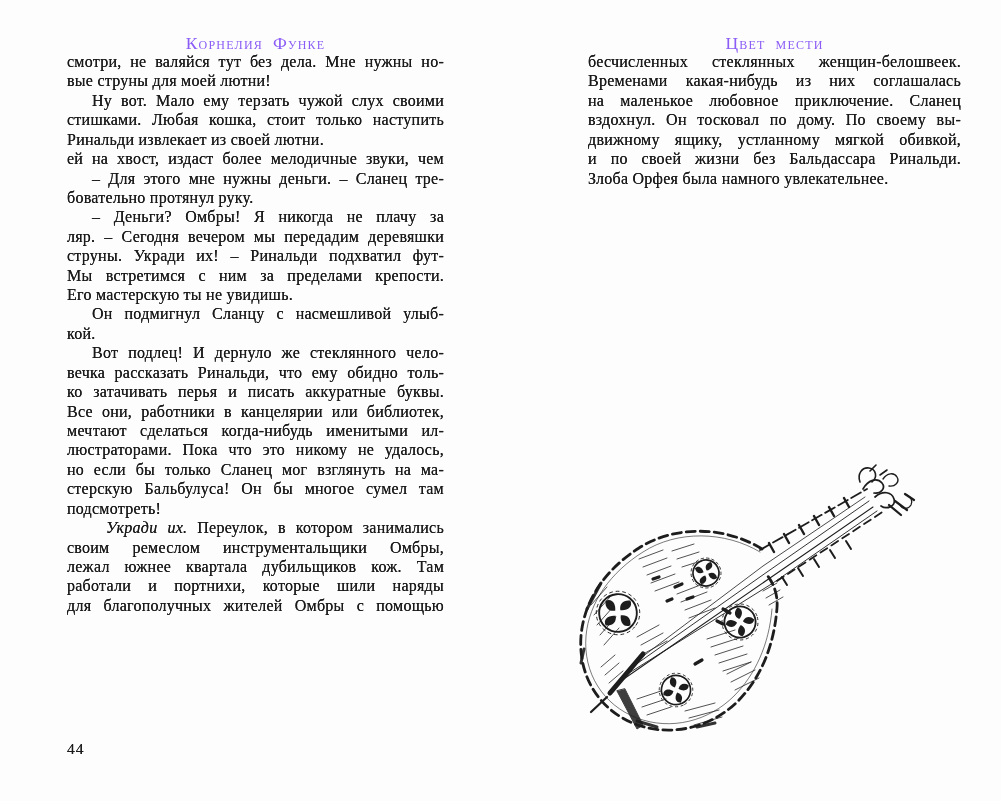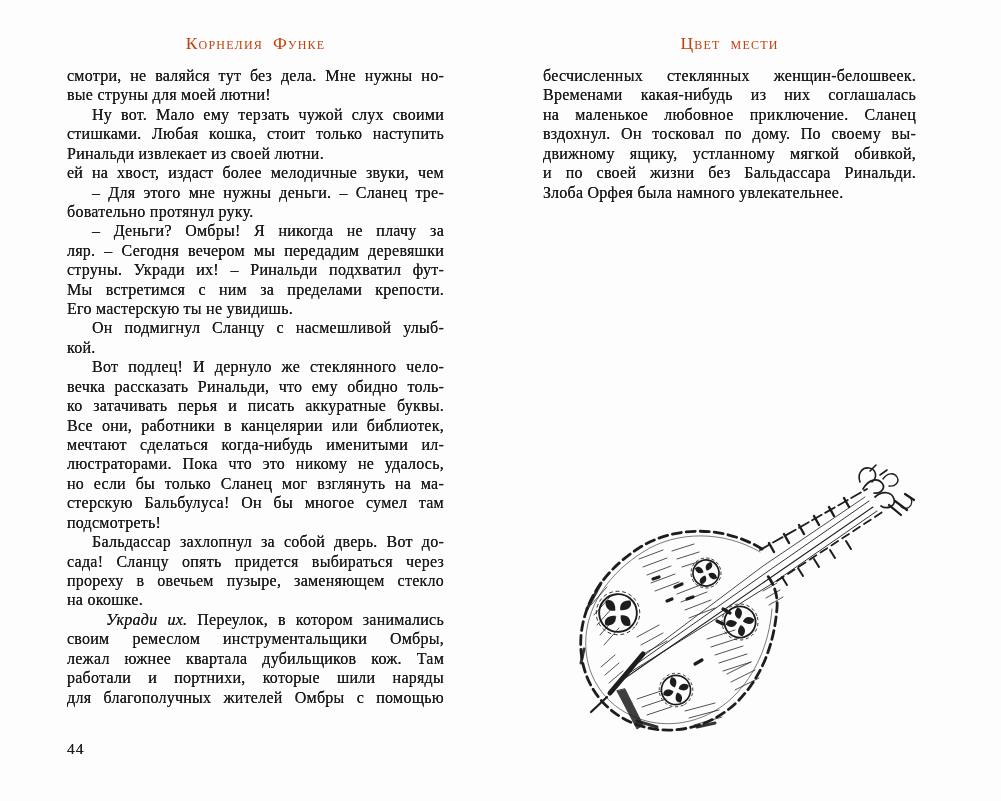--- a/index.html
+++ b/index.html
@@ -4,25 +4,25 @@
 <style>
   html,body { margin:0; padding:0; background:#e9e9e9; }
   .spread {
     position:relative; width:1001px; height:801px;
     background:#fdfdfd;
     font-family:"Liberation Serif", serif;
     color:#1b1b1b; overflow:hidden;
   }
   .page { position:absolute; top:33px; }
   #left-page  { left:67px;  width:377px; }
-  #right-page { left:543px; width:373px; }
+  #right-page { left:588px; width:373px; }
 
   .running-header {
-    text-align:center; height:19px; margin-bottom:14px;
-    white-space:nowrap; color:#c2410c; letter-spacing:1.2px;
+    text-align:center; height:19px; 
+    white-space:nowrap; color:#8b5cf6; letter-spacing:1.2px;
   }
   .running-header .word { margin:0 5px; }
   .running-header .lead { font-size:17.5px; }
   .running-header .rest { font-size:12px; }
 
   .bodytext { font-size:16px; line-height:19.42px; letter-spacing:0.25px;
               text-shadow:0 0 0.35px currentColor; }
   .line { text-align:justify; text-align-last:justify; }
   .line.lastline { text-align-last:left; }
   .line.firstline { text-indent:25px; }
@@ -73,26 +73,20 @@
         <div>
           <div class="line firstline">Вот подлец! И дернуло же стеклянного чело-</div>
           <div class="line">вечка рассказать Ринальди, что ему обидно толь-</div>
           <div class="line">ко затачивать перья и писать аккуратные буквы.</div>
           <div class="line">Все они, работники в канцелярии или библиотек,</div>
           <div class="line">мечтают сделаться когда-нибудь именитыми ил-</div>
           <div class="line">люстраторами. Пока что это никому не удалось,</div>
           <div class="line">но если бы только Сланец мог взглянуть на ма-</div>
           <div class="line">стерскую Бальбулуса! Он бы многое сумел там</div>
           <div class="line lastline">подсмотреть!</div>
-        </div>
-        <div>
-          <div class="line firstline">Бальдассар захлопнул за собой дверь. Вот до-</div>
-          <div class="line">сада! Сланцу опять придется выбираться через</div>
-          <div class="line">прореху в овечьем пузыре, заменяющем стекло</div>
-          <div class="line lastline">на окошке.</div>
         </div>
         <div>
           <div class="line firstline"><em>Укради их.</em> Переулок, в котором занимались</div>
           <div class="line">своим ремеслом инструментальщики Омбры,</div>
           <div class="line">лежал южнее квартала дубильщиков кож. Там</div>
           <div class="line">работали и портнихи, которые шили наряды</div>
           <div class="line">для благополучных жителей Омбры с помощью</div>
         </div>
       </div>
   </div>

